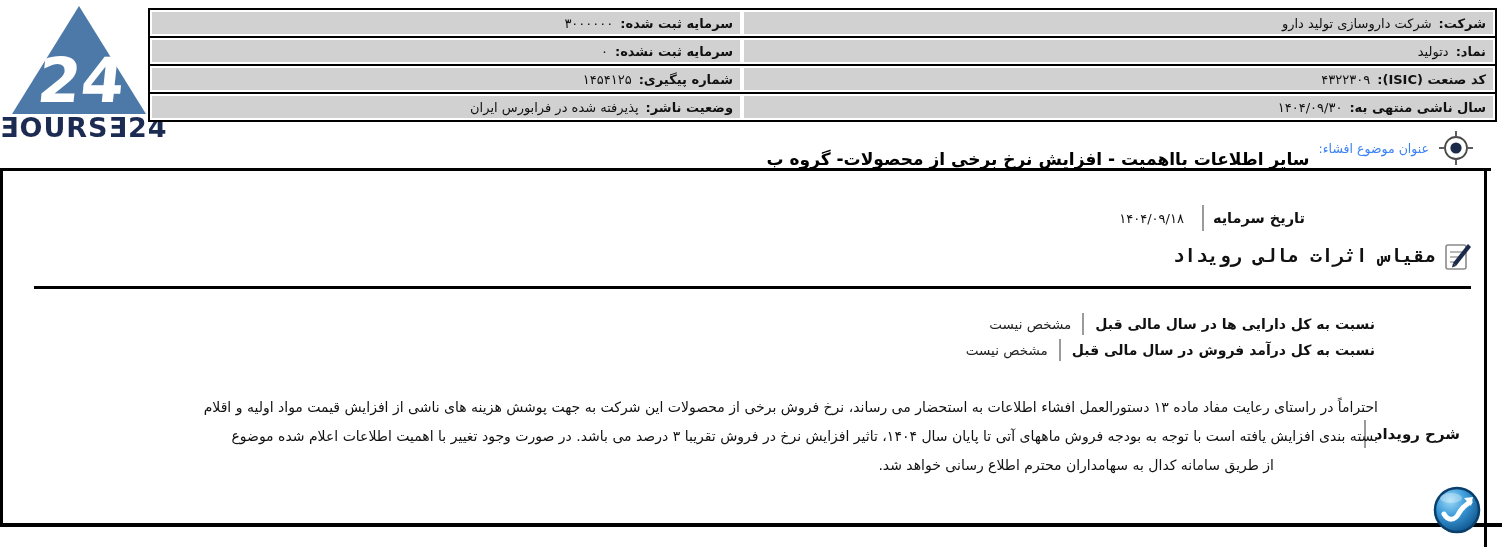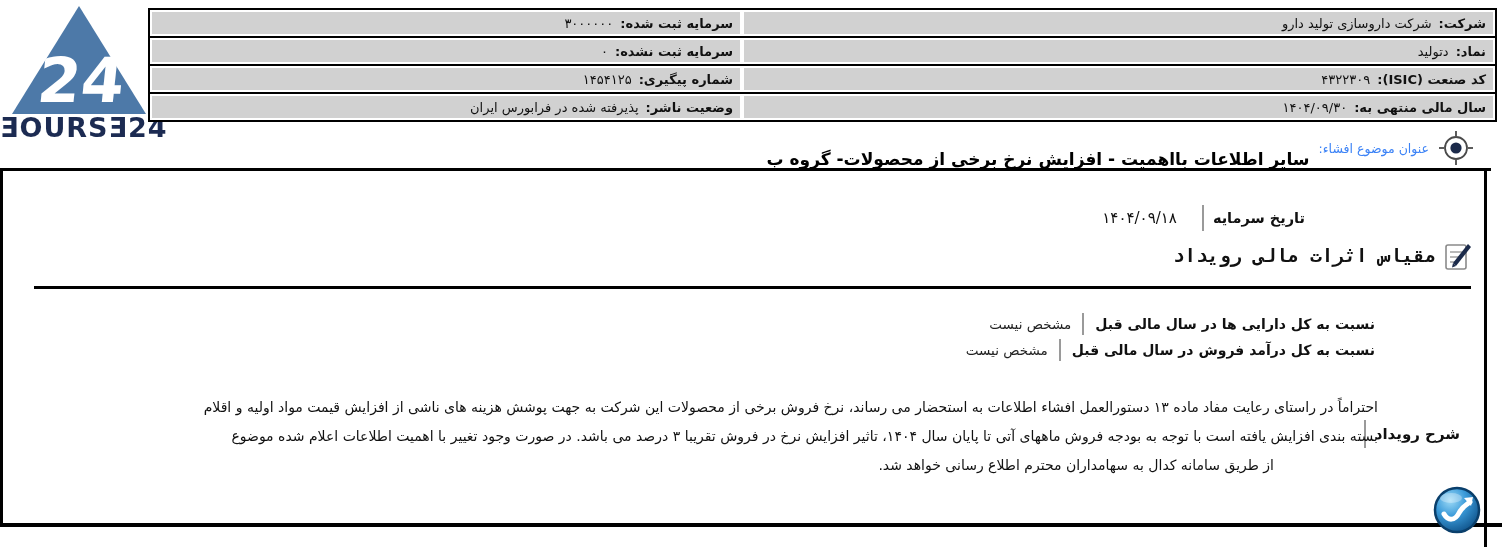--- a/index.html
+++ b/index.html
@@ -35,21 +35,21 @@
   #box-top{left:0;top:168px;width:1491px;height:3px;}
   #box-left{left:0;top:168px;width:3px;height:359px;}
   #box-right{left:1484px;top:168px;width:3px;height:379px;}
   #box-bottom{left:0;top:523px;width:1502px;height:4px;}
   #section-divider{left:34px;top:286px;width:1437px;height:3px;}
 
   
   .field-row{position:absolute;display:flex;direction:rtl;align-items:center;}
   #date-row{top:205px;right:197px;gap:9px;}
   #date-row .field-label{font-size:14.5px;font-weight:bold;}
-  #date-row .field-value{font-size:15px;margin-right:16px;}
+  #date-row .field-value{font-size:13px;margin-right:9px;}
   .vbar{width:2px;background:#9a9a9a;}
   .vbar-26{height:26px;} .vbar-22{height:22px;} .vbar-28{height:28px;}
 
   #impact-heading{top:241px;right:30px;gap:8px;}
   #impact-heading .field-label{font-size:19px;font-weight:bold;font-family:Liberation Mono, monospace;}
 
   .ratio-row{gap:11px;right:127px;}
   #ratio-row-1{top:313px;}
   #ratio-row-2{top:339px;}
   .ratio-row .field-label{font-size:14px;font-weight:bold;}
@@ -84,21 +84,21 @@
     </div>
     <div class="info-row">
       <span class="info-label">نماد:</span>
       <span class="info-value">دتولید</span>
     </div>
     <div class="info-row">
       <span class="info-label">کد صنعت (ISIC):</span>
       <span class="info-value">۴۳۲۲۳۰۹</span>
     </div>
     <div class="info-row">
-      <span class="info-label">سال مالی منتهی به:</span>
+      <span class="info-label">سال ناشی منتهی به:</span>
       <span class="info-value">۱۴۰۴/۰۹/۳۰</span>
     </div>
   </div>
 
   <div class="info-col" id="info-col-left">
     <div class="info-row">
       <span class="info-label">سرمایه ثبت شده:</span>
       <span class="info-value">۳۰۰۰۰۰۰</span>
     </div>
     <div class="info-row">

